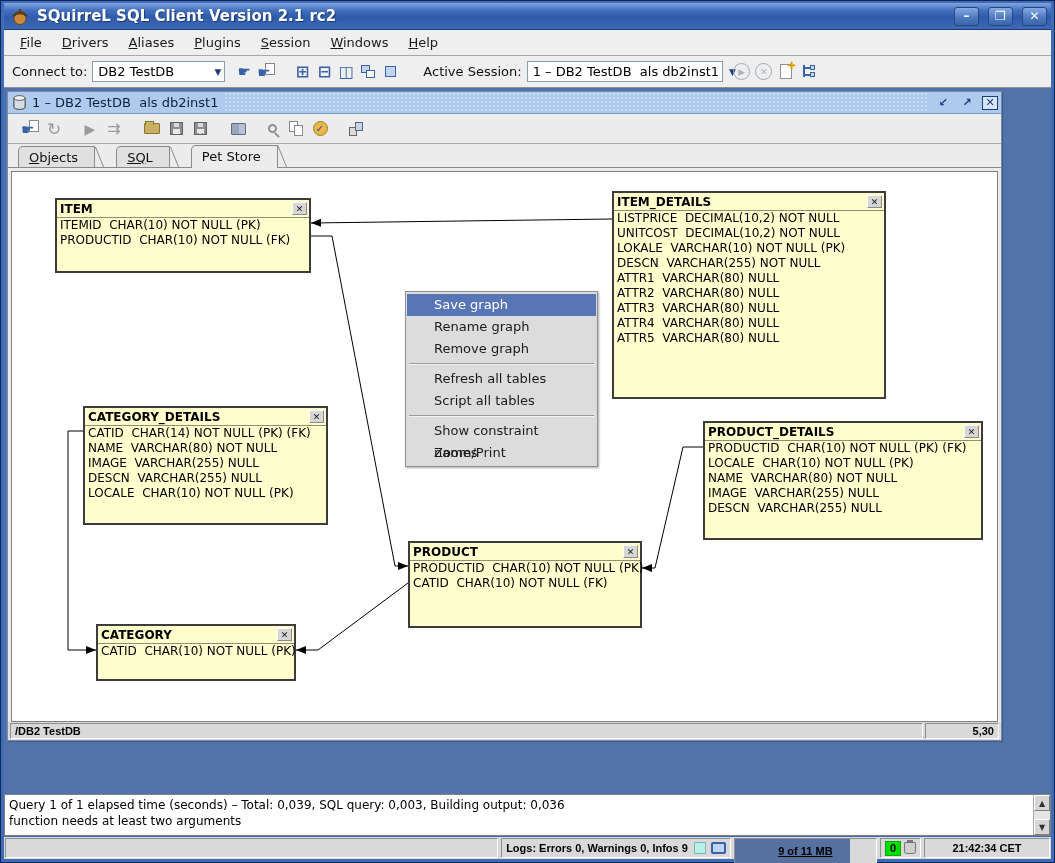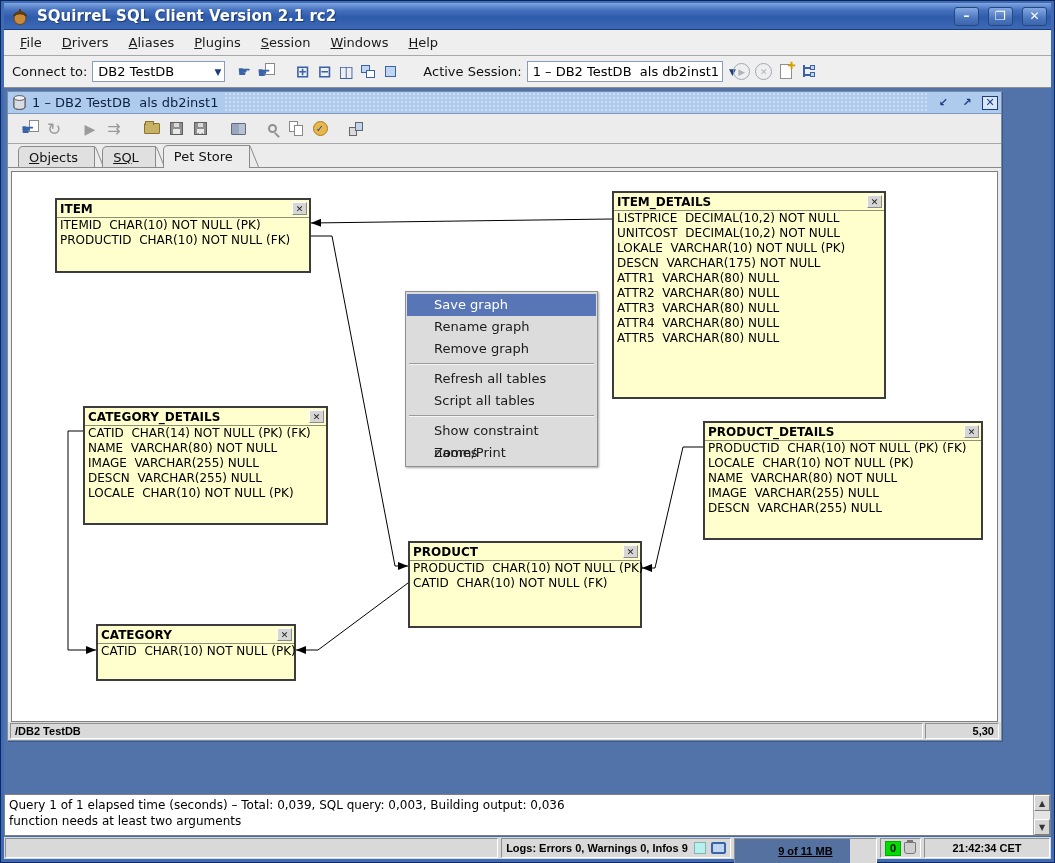--- a/index.html
+++ b/index.html
@@ -94,21 +94,21 @@
   .ic-shield { width:15px; height:15px; border-radius:50%; background:#E8B64C; border:1px solid #A87F1E;
       color:#2B4F96; font-size:10px; font-weight:bold; display:flex; align-items:center; justify-content:center; }
   .ic-session { position:relative; width:14px; height:14px; }
   .ic-session i { position:absolute; border:1px solid #666; background:#DADADA; width:8px; height:9px; }
   .ic-session i:first-child { left:0; bottom:0; } .ic-session i:last-child { right:0; top:0; background:#BFD5F0; }
 
   
   .itabs { height:24px; flex:0 0 24px; background:#ECECEC; display:flex; align-items:flex-end;
       padding-left:10px; border-bottom:1px solid #8A8A8A; position:relative; }
   .tab { position:relative; height:21px; padding:3px 16px 0 10px; background:#E0E0E0;
-      border:1px solid #8A8A8A; border-bottom:none; border-top-left-radius:5px; margin-right:7px; color:#111; }
+      border:1px solid #8A8A8A; border-bottom:none; border-top-left-radius:5px; margin-right:21px; color:#111; }
   .tab::after { content:""; position:absolute; right:-6px; top:0; bottom:0; width:11px;
       border-right:1px solid #8A8A8A; transform:skewX(22deg); }
   .tab.active { background:#ECECEC; height:23px; margin-bottom:-1px; z-index:2; }
   .tab u { text-decoration:underline; }
 
   
   .icontent { flex:1; background:#ECECEC; padding:3px 3px 0 3px; }
   .canvas { position:relative; width:100%; height:100%; background:#fff; border:1px solid #7F7F7F; overflow:hidden; }
   .canvas svg { position:absolute; left:0; top:0; }
 
@@ -349,21 +349,21 @@
               <div class="tb-col">PRODUCTID  CHAR(10) NOT NULL (FK)</div>
             </div>
             <div class="table-box" style="left: 600px; top: 19px; width: 274px; height: 208px;">
               <div class="tb-head">
                 <span class="tb-name">ITEM_DETAILS</span>
                 <span class="tb-close">✕</span>
               </div>
               <div class="tb-col">LISTPRICE  DECIMAL(10,2) NOT NULL</div>
               <div class="tb-col">UNITCOST  DECIMAL(10,2) NOT NULL</div>
               <div class="tb-col">LOKALE  VARCHAR(10) NOT NULL (PK)</div>
-              <div class="tb-col">DESCN  VARCHAR(175) NOT NULL</div>
+              <div class="tb-col">DESCN  VARCHAR(255) NOT NULL</div>
               <div class="tb-col">ATTR1  VARCHAR(80) NULL</div>
               <div class="tb-col">ATTR2  VARCHAR(80) NULL</div>
               <div class="tb-col">ATTR3  VARCHAR(80) NULL</div>
               <div class="tb-col">ATTR4  VARCHAR(80) NULL</div>
               <div class="tb-col">ATTR5  VARCHAR(80) NULL</div>
             </div>
             <div class="table-box" style="left: 71px; top: 234px; width: 245px; height: 119px;">
               <div class="tb-head">
                 <span class="tb-name">CATEGORY_DETAILS</span>
                 <span class="tb-close">✕</span>

